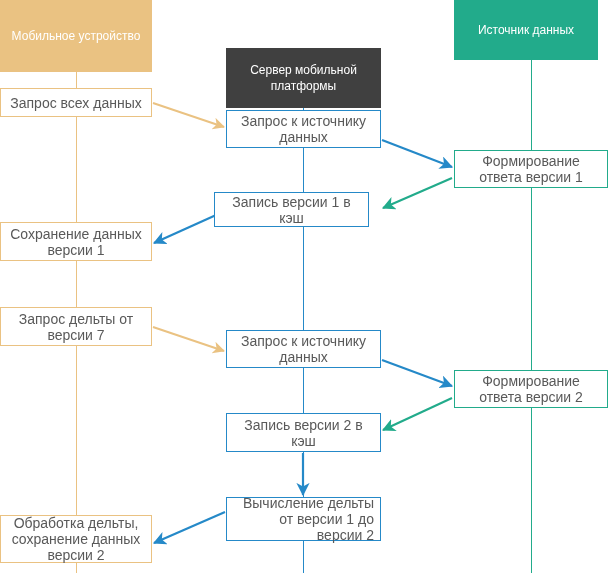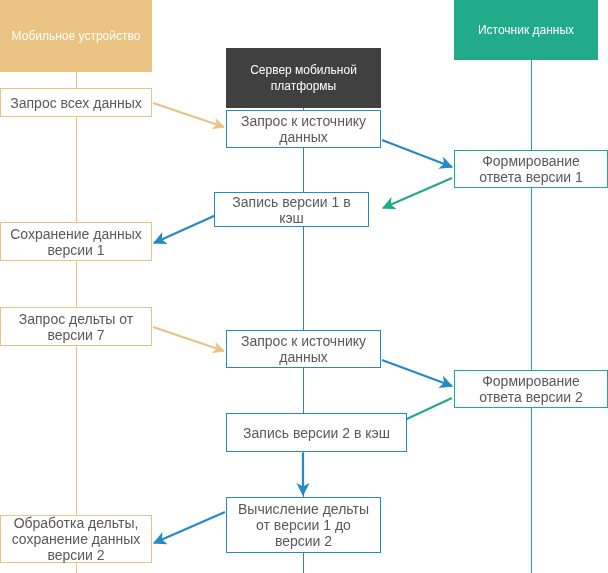--- a/index.html
+++ b/index.html
@@ -111,23 +111,23 @@
       </div>
       <div class="node orange" style="left: 0px; top: 307px; width: 152px; height: 39px;">
         <span>Запрос дельты от версии 7</span>
       </div>
       <div class="node blue" style="left: 226px; top: 330px; width: 155px; height: 38px;">
         <span>Запрос к источнику данных</span>
       </div>
       <div class="node green" style="left: 454px; top: 370px; width: 154px; height: 38px;">
         <span>Формирование ответа версии 2</span>
       </div>
-      <div class="node blue" style="left: 226px; top: 413px; width: 181px; height: 39px;">
+      <div class="node blue" style="left: 226px; top: 413px; width: 155px; height: 39px;">
         <span>Запись версии 2 в кэш</span>
       </div>
-      <div class="node blue" style="left: 226px; top: 497px; width: 155px; height: 56px;">
+      <div class="node blue" style="left: 226px; top: 497px; width: 155px; height: 44px; text-align: right;">
         <span>Вычисление дельты от версии 1 до версии 2</span>
       </div>
       <div class="node orange" style="left: 0px; top: 515px; width: 152px; height: 48px;">
         <span>Обработка дельты, сохранение данных версии 2</span>
       </div>
     </div>
 </div>
 
 </body></html>

